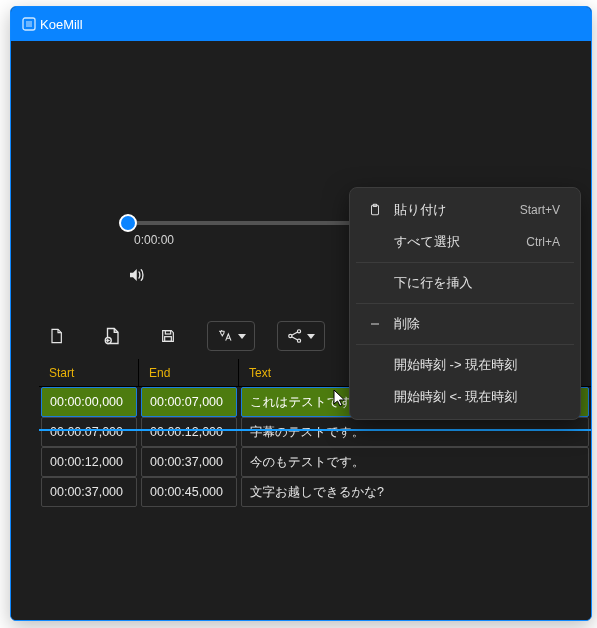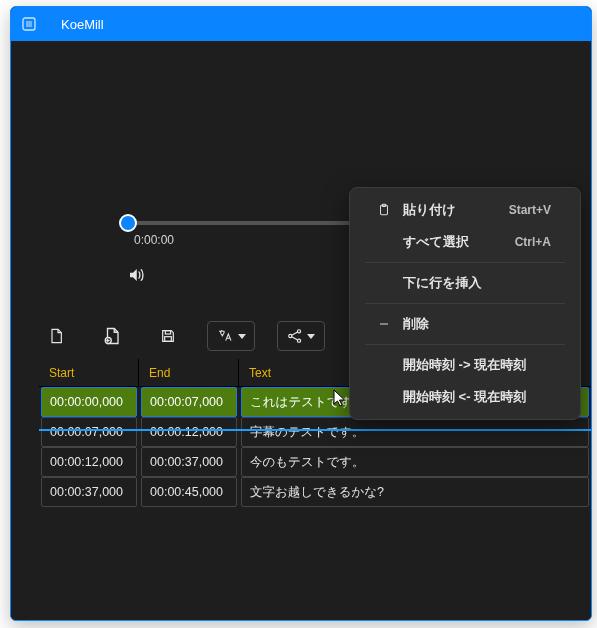--- a/index.html
+++ b/index.html
@@ -21,21 +21,21 @@
     box-shadow: 0 6px 20px rgba(0,0,0,0.25);
   }
   .titlebar {
     height: 34px;
     background: #0a84ff;
     display: flex;
     align-items: center;
     padding: 0 10px;
     color: #fff;
     font-size: 13px;
-    gap: 24px;
+    gap: 3px;
   }
   .titlebar .app-icon svg { display:block; }
   .content {
     position: relative;
     width: 100%;
     height: calc(100% - 34px);
     background: #1e1e1e;
   }
   .player {
     position: absolute;
@@ -144,24 +144,23 @@
     background:#1a9fff;
     transform: translateY(28px);
   }
   .context-menu {
     position: absolute;
     left: 338px; top: 146px;
     width: 232px;
     background: #2c2c2c;
     border: 1px solid #3d3d3d;
     border-radius: 8px;
-    padding: 6px 15px;
+    padding: 6px 6px;
     box-shadow: 0 8px 24px rgba(0,0,0,0.5);
     font-size: 13px;
-    font-weight: bold;
   }
   .menu-item {
     display:flex;
     align-items:center;
     height: 32px;
     padding: 0 14px 0 10px;
     color:#e5e5e5;
     gap: 10px;
   }
   .menu-item .mi-icon {

